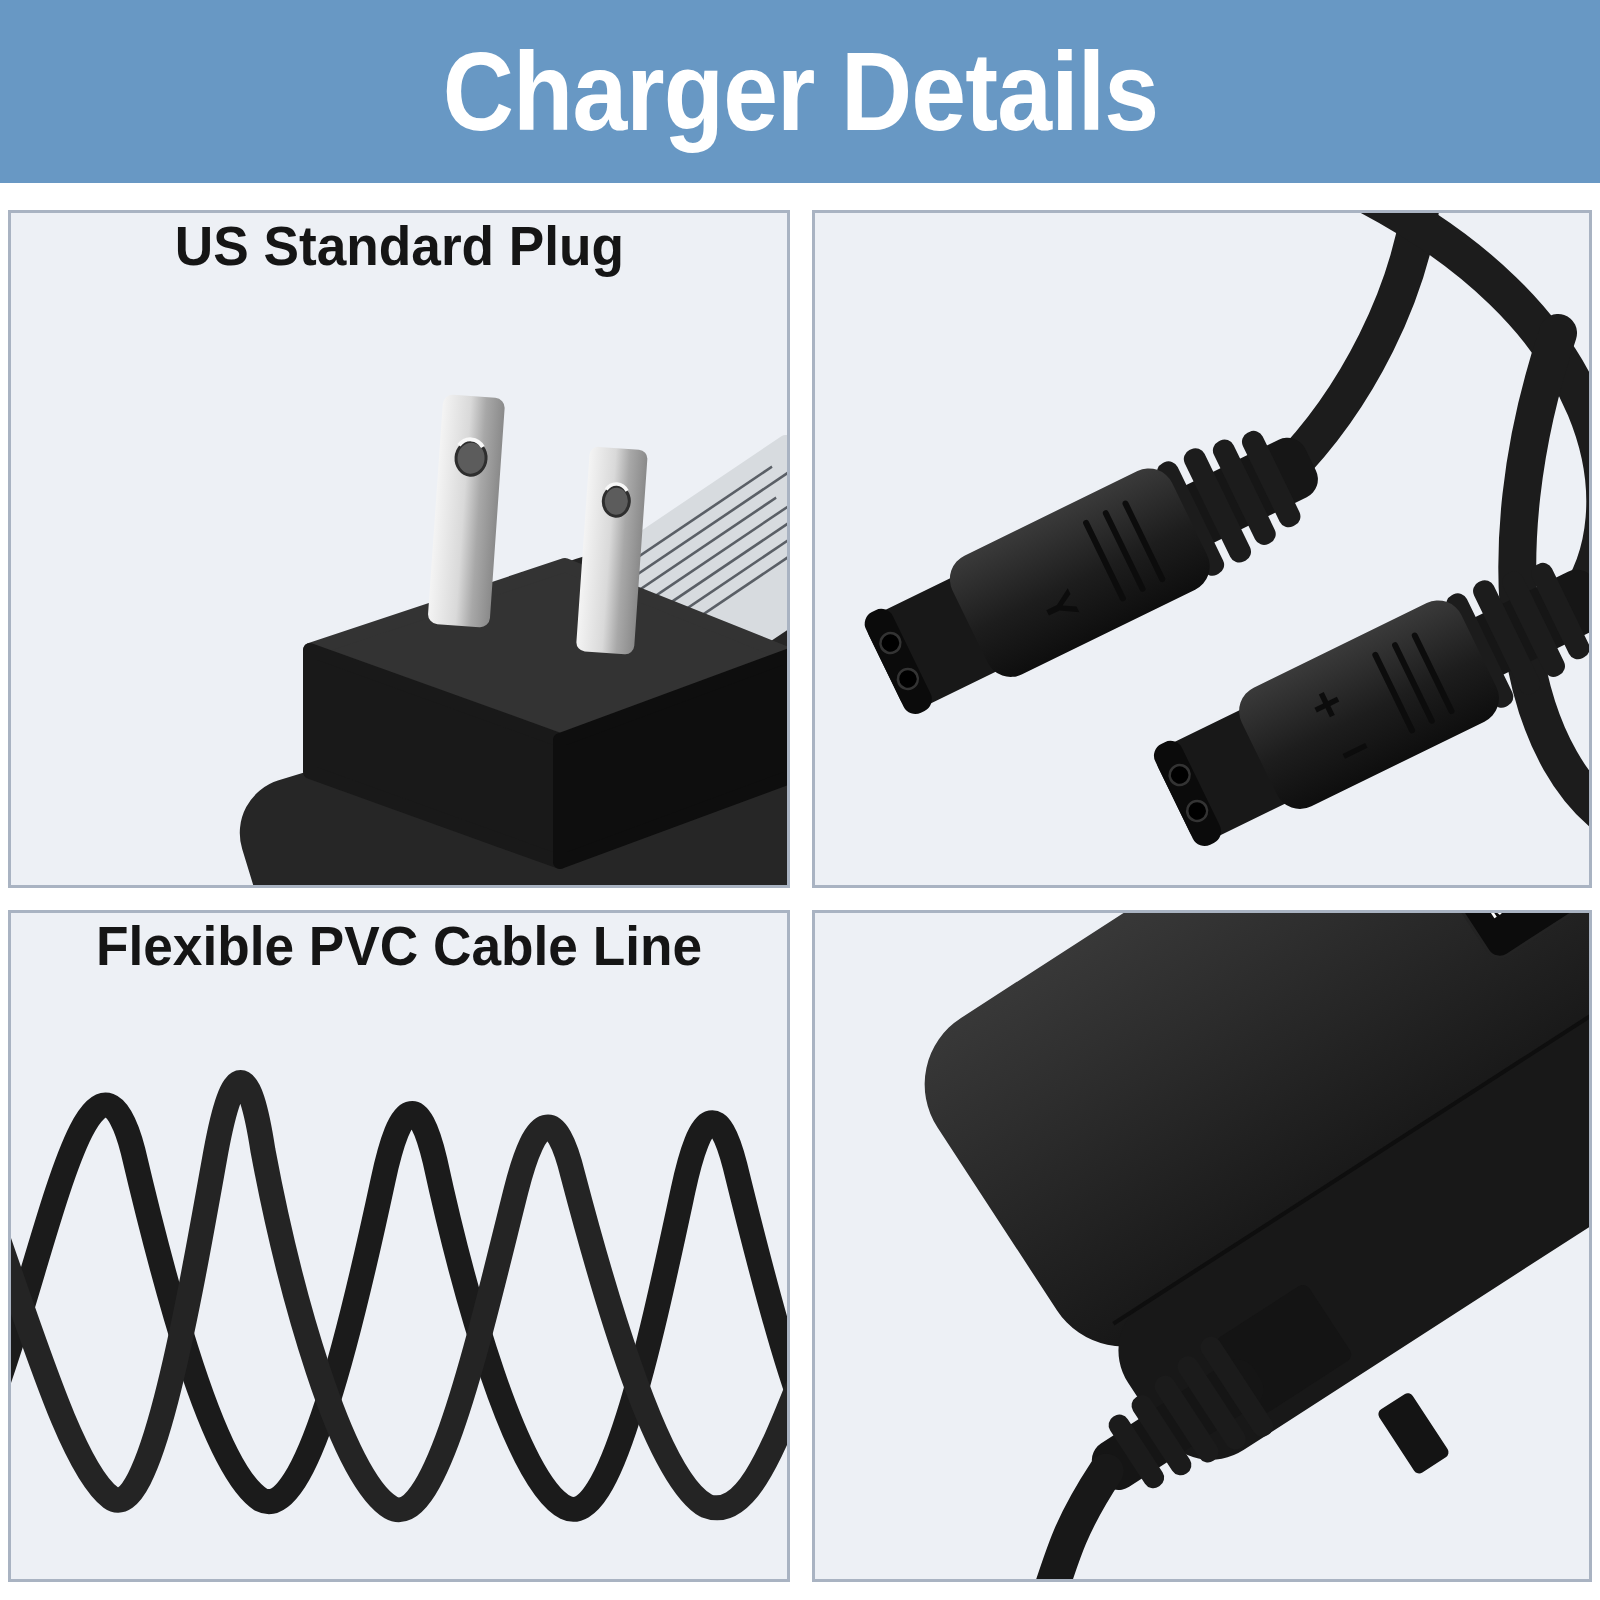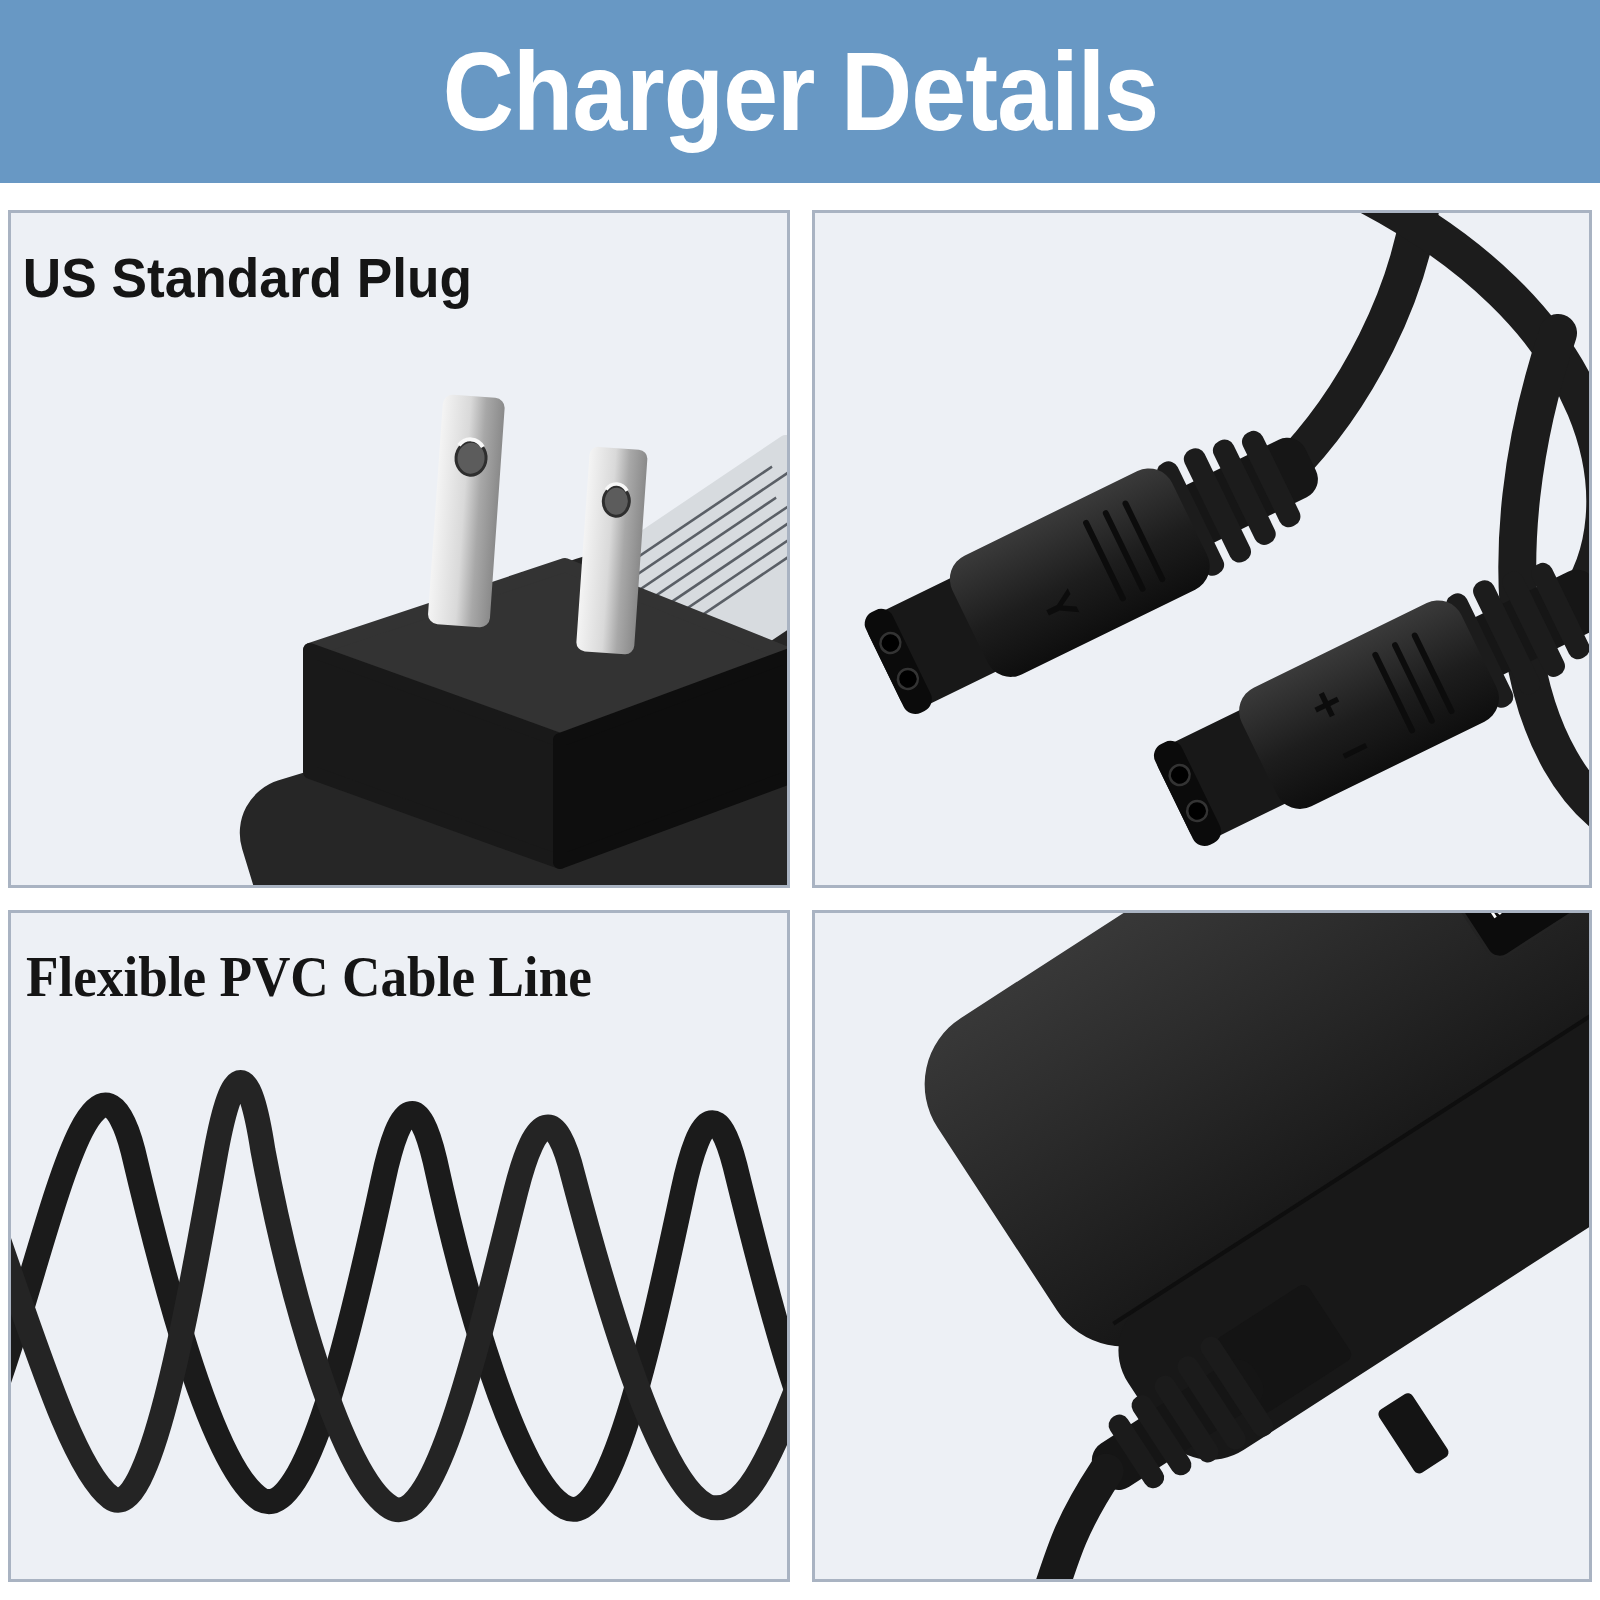--- a/index.html
+++ b/index.html
@@ -5,23 +5,23 @@
   html,body{margin:0;padding:0;background:#ffffff;}
   .page{position:relative;width:1600px;height:1600px;background:#ffffff;overflow:hidden;
         font-family:"Liberation Sans","DejaVu Sans",sans-serif;}
   .banner{position:absolute;left:0;top:0;width:1600px;height:183px;background:#6898c4;
           display:flex;align-items:center;justify-content:center;}
   .banner h1{margin:0;color:#ffffff;font-size:112px;font-weight:bold;letter-spacing:-1px;
              transform:scaleX(.88);white-space:nowrap;}
   .panel{position:absolute;background:#edf0f5;border:3px solid #a9b3c2;box-sizing:border-box;overflow:hidden;}
   .p-tl{left:8px;top:210px;width:782px;height:678px;}
   .p-tr{left:812px;top:210px;width:780px;height:678px;}
-  .p-bl{left:8px;top:910px;width:782px;height:672px;font-family:Liberation Serif, serif;}
+  .p-bl{left:8px;top:910px;width:782px;height:672px;}
   .p-br{left:812px;top:910px;width:780px;height:672px;}
-  .ptitle{position:relative;z-index:5;margin-top:32px;text-align:left;color:#151515;
+  .ptitle{position:relative;z-index:5;text-align:center;color:#151515;
           font-size:56px;font-weight:bold;white-space:nowrap;}
   .ptitle span{display:inline-block;transform:scaleX(.95);}
   .ill{position:absolute;left:0;top:0;width:100%;height:100%;z-index:1;}
   svg text{font-family:"Liberation Sans","DejaVu Sans",sans-serif;}
 </style>
 </head>
 <body>
 
 <div class="page">
 

